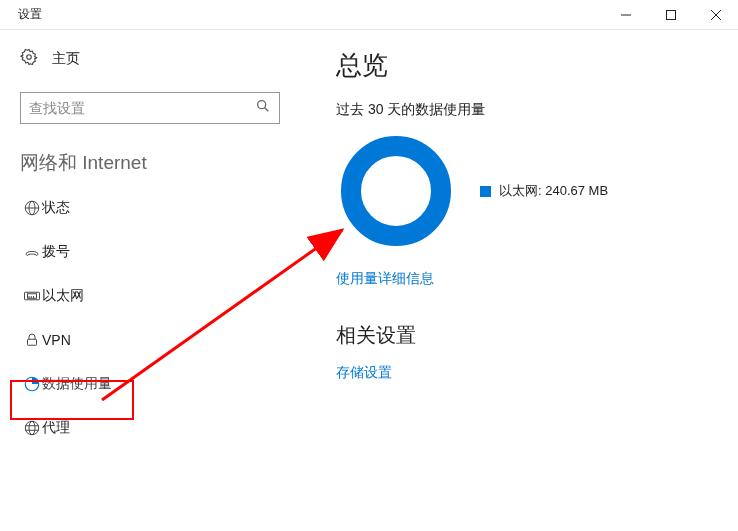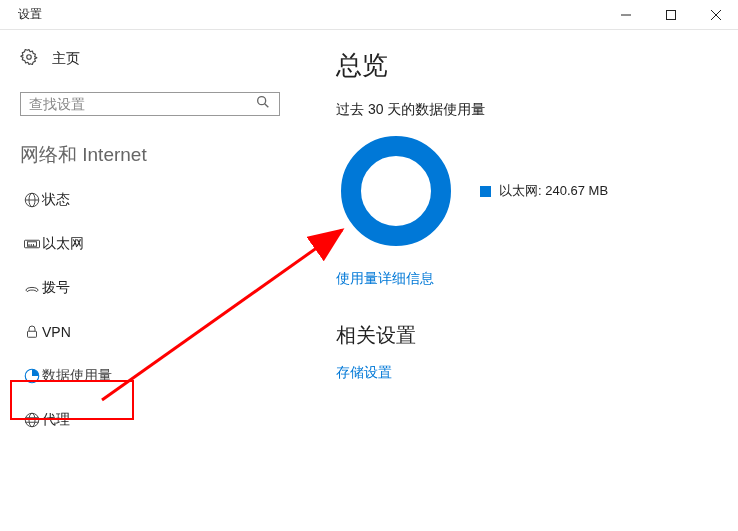--- a/index.html
+++ b/index.html
@@ -58,21 +58,21 @@
       cursor: pointer;
     }
     .home-row .label {
       font-size: 14px;
       color: #222;
     }
     .search-box {
       display: flex;
       align-items: center;
       border: 1px solid #999;
-      height: 24px;
+      height: 32px;
       padding: 0 8px;
       width: 260px;
       justify-content: space-between;
       cursor: text;
     }
     .search-box input {
       border: none;
       outline: none;
       font-size: 14px;
       width: 220px;
@@ -227,37 +227,37 @@
             <ellipse cx="12" cy="12" rx="4" ry="9"></ellipse>
             <line x1="3" y1="12" x2="21" y2="12"></line>
         </svg>
       </span>
       <span>状态</span>
     </div>
 
     <div class="nav-item">
       <span class="icon-slot">
         <svg width="18" height="18" viewBox="0 0 24 24" fill="none" stroke="#444" stroke-width="1.3">
+          <path d="M4 15 C4 10, 20 10, 20 15 L18 17 C18 14, 6 14, 6 17 Z"></path>
+        </svg>
+      </span>
+      <span>拨号</span>
+    </div>
+
+    <div class="nav-item">
+      <span class="icon-slot">
+        <svg width="18" height="18" viewBox="0 0 24 24" fill="none" stroke="#444" stroke-width="1.3">
           <rect x="2" y="7" width="20" height="10" rx="1"></rect>
             <rect x="6" y="9" width="12" height="6"></rect>
             <line x1="8" y1="15" x2="8" y2="12"></line>
             <line x1="11" y1="15" x2="11" y2="12"></line>
             <line x1="14" y1="15" x2="14" y2="12"></line>
         </svg>
       </span>
       <span>以太网</span>
-    </div>
-
-    <div class="nav-item">
-      <span class="icon-slot">
-        <svg width="18" height="18" viewBox="0 0 24 24" fill="none" stroke="#444" stroke-width="1.3">
-          <path d="M4 15 C4 10, 20 10, 20 15 L18 17 C18 14, 6 14, 6 17 Z"></path>
-        </svg>
-      </span>
-      <span>拨号</span>
     </div>
 
     <div class="nav-item">
       <span class="icon-slot">
         <svg width="18" height="18" viewBox="0 0 24 24" fill="none" stroke="#444" stroke-width="1.3">
           <rect x="6" y="11" width="12" height="8" rx="1"></rect>
             <path d="M8 11 V8 a4 4 0 0 1 8 0 V11"></path>
         </svg>
       </span>
       <span>VPN</span>

